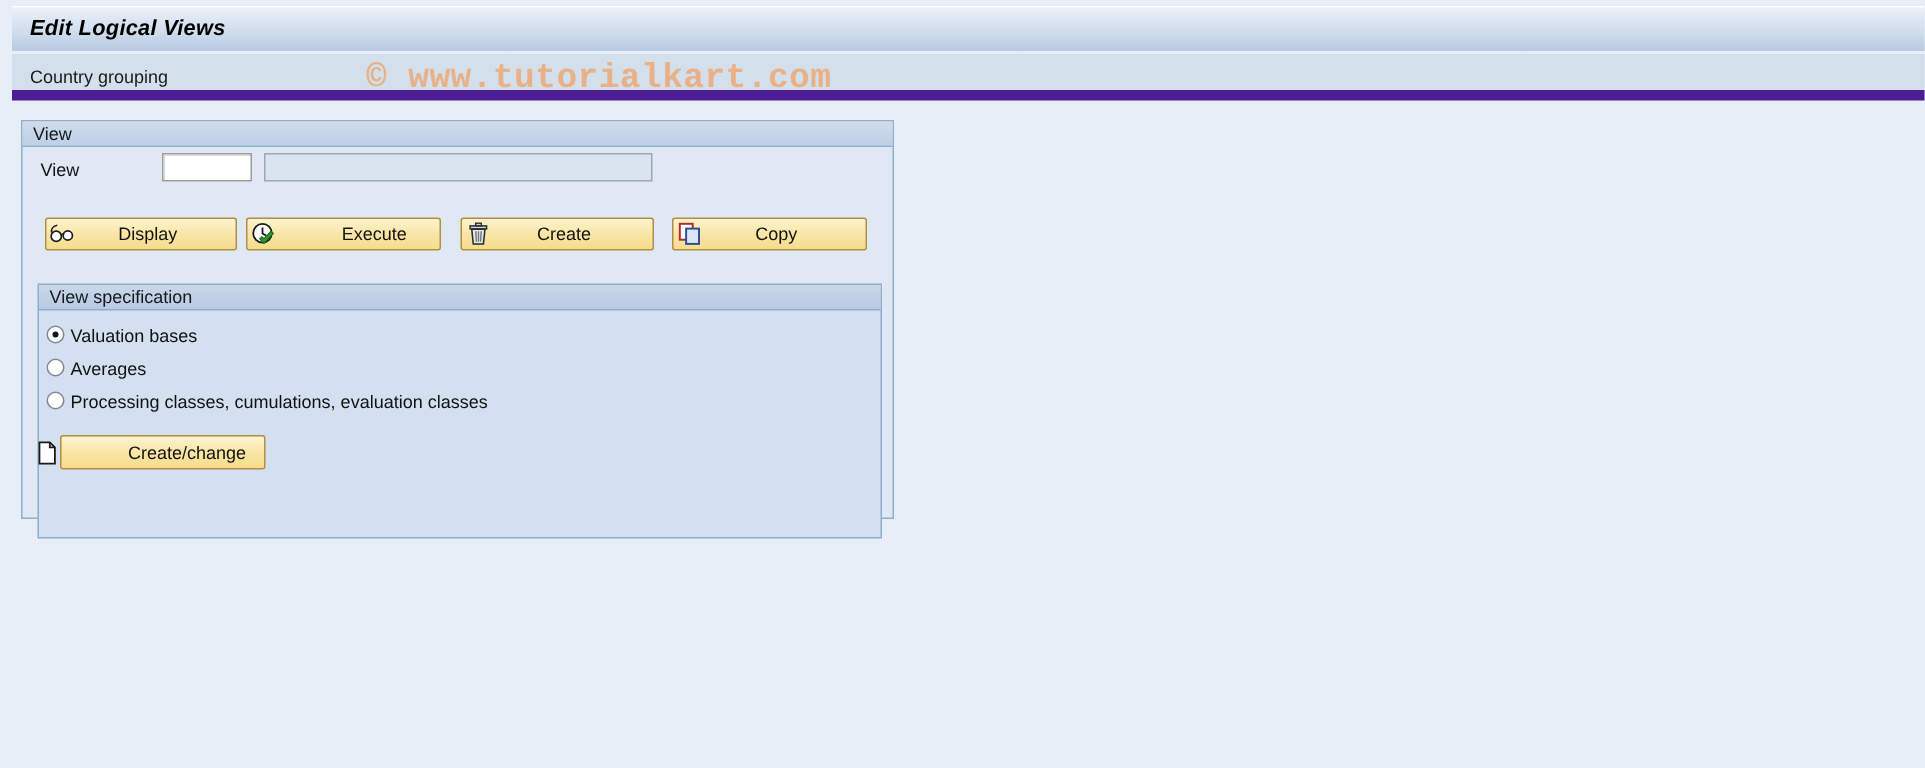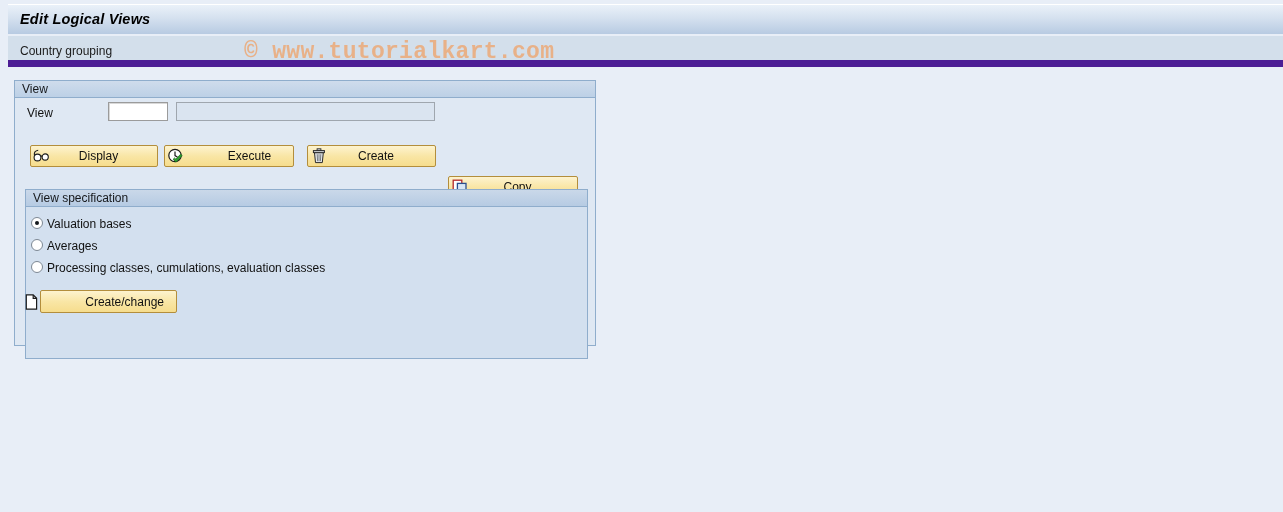--- a/index.html
+++ b/index.html
@@ -175,21 +175,21 @@
     text-align: center;
     font-size: 12px;
     color: #111;
     white-space: nowrap;
     padding-right: 12px;
   }
 
   #btn-display { left: 15px;  top: 64px; width: 128px; }
   #btn-execute { left: 149px; top: 64px; width: 130px; gap: 32px; }
   #btn-delete  { left: 292px; top: 64px; width: 129px; }
-  #btn-copy    { left: 433px; top: 64px; width: 130px; margin-top: 31px; }
+  #btn-copy    { left: 433px; top: 64px; width: 130px; }
 
   
   #spec-group {
     position: absolute;
     left: 10px;
     top: 108px;
     width: 563px;
     height: 170px;
     border: 1px solid #8fadcc;
     background: #d3e0ef;

